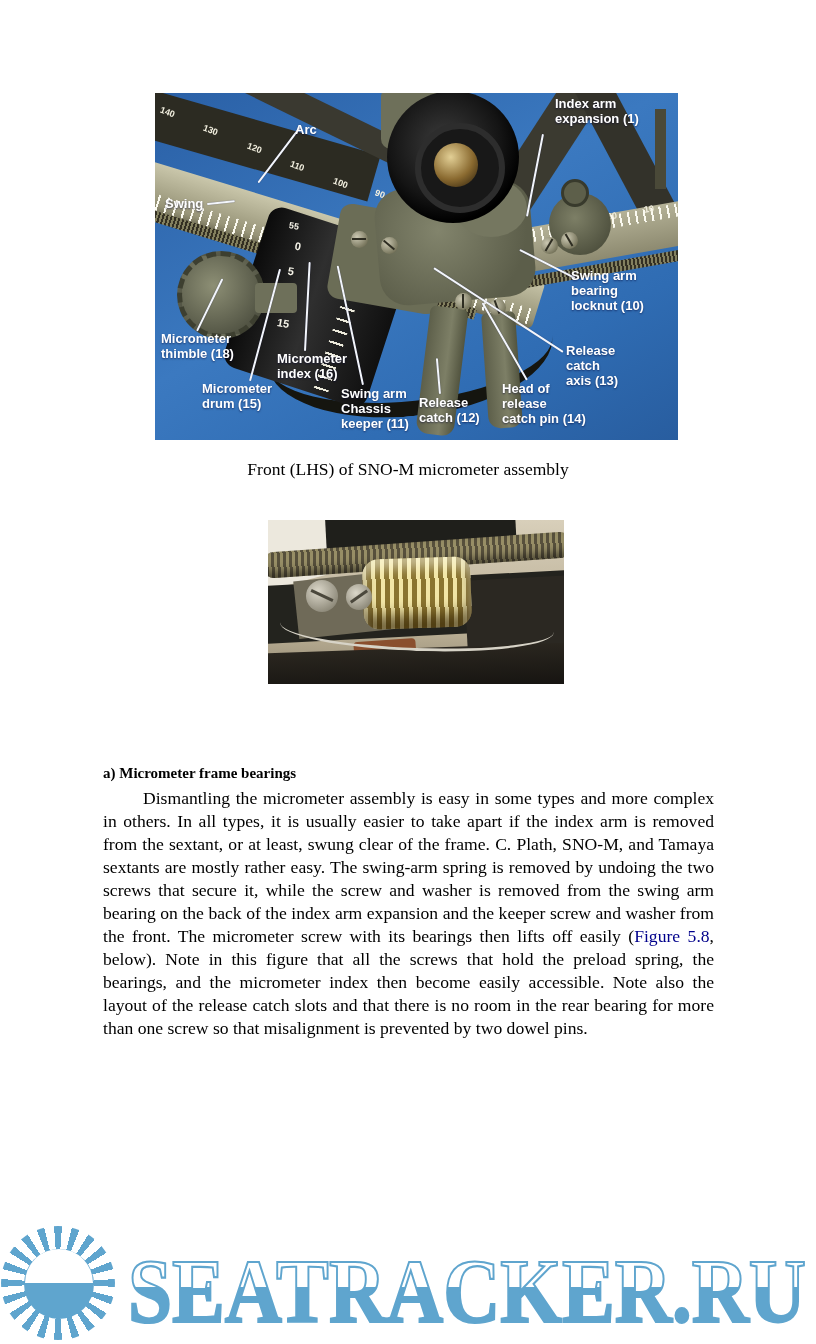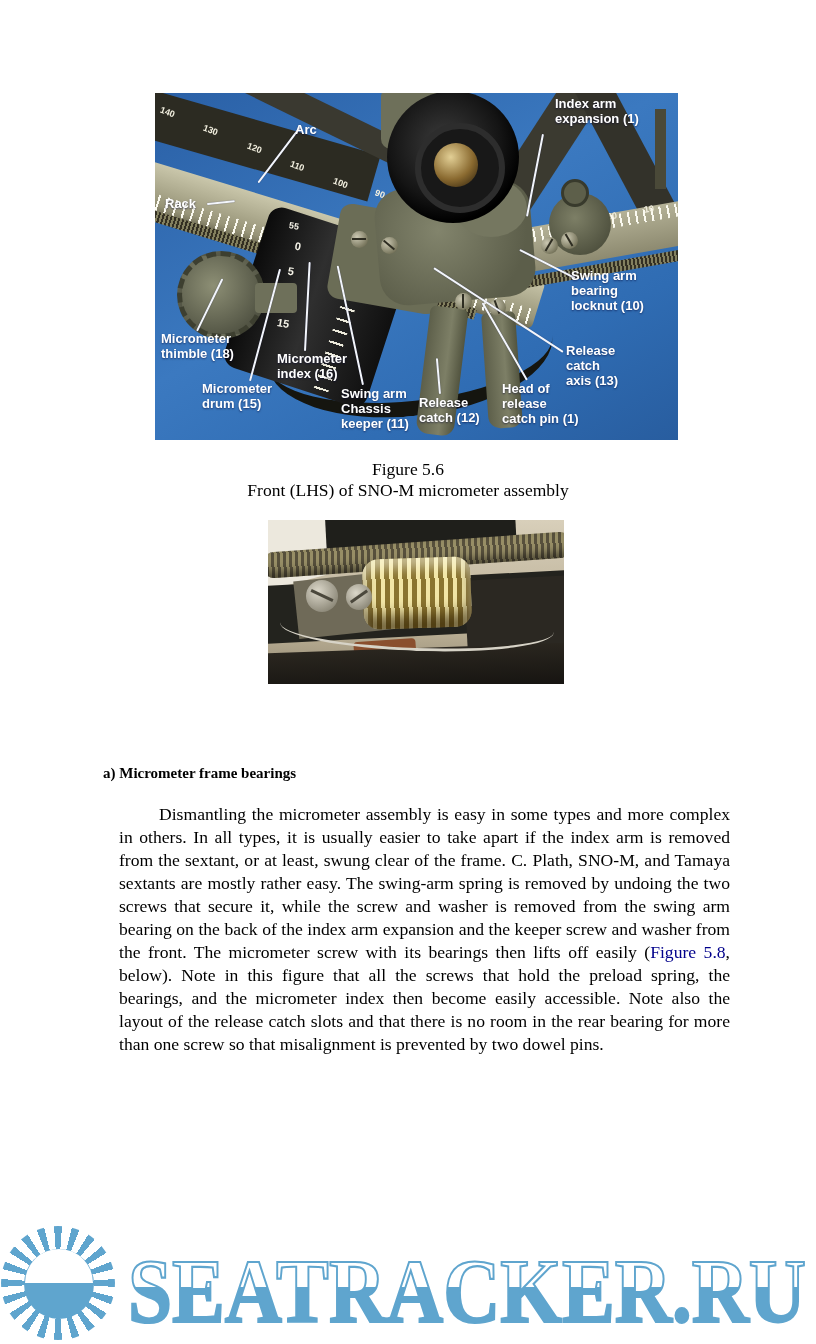--- a/index.html
+++ b/index.html
@@ -85,21 +85,21 @@
   .p2-wire{left:12px;top:84px;width:274px;height:44px;border-bottom:3px solid #d7d3c7;border-radius:50%;transform:rotate(2deg);}
   .p2-rust{left:86px;top:120px;width:62px;height:22px;background:#8a4f2e;transform:rotate(-4deg);border-radius:4px;}
   .p2-bottom{left:-4px;top:128px;width:306px;height:44px;transform:rotate(-2deg);
      background:linear-gradient(#2a261f,#151310);}
   .p2-rdark{left:198px;top:58px;width:104px;height:74px;background:#2b2822;transform:rotate(-3deg);}
 
   
   .caption{left:0;width:816px;text-align:center;font-size:17.5px;line-height:21px;}
   .heading{left:103px;font:bold 15px "Liberation Serif",serif;}
   .para{left:103px;top:787px;width:611px;font-size:17.6px;line-height:23px;
-        text-align:justify;text-indent:40px;margin:16px;}
+        text-align:justify;text-indent:40px;margin:0;}
   .fig-link{color:#00008b;text-decoration:none;cursor:pointer;}
 
   
   .sun-rays{left:1px;top:1226px;width:114px;height:114px;border-radius:50%;
      background:repeating-conic-gradient(from -4deg,#5fa5ce 0 8deg,rgba(0,0,0,0) 8deg 18deg);}
   .sun-core{left:24px;top:1249px;width:70px;height:70px;border-radius:50%;background:#5fa5ce;}
   .sun-dome{left:25px;top:1249px;width:68px;height:34px;border-radius:68px 68px 0 0;background:#ffffff;}
   .wm-svg{left:122px;top:1242px;}
 </style>
 </head>
@@ -184,45 +184,44 @@
   <div class="ld" style="left:150px;top:257px;width:89px;transform:rotate(-87deg);"></div>
   <div class="ld" style="left:208px;top:291px;width:122px;transform:rotate(-102deg);"></div>
   <div class="ld" style="left:285px;top:300px;width:36px;transform:rotate(-95deg);"></div>
   <div class="ld" style="left:372px;top:286px;width:89px;transform:rotate(-120deg);"></div>
   <div class="ld" style="left:408px;top:258px;width:154px;transform:rotate(-147deg);"></div>
   <div class="ld" style="left:420px;top:184px;width:62px;transform:rotate(-153deg);"></div>
 
   <div class="lbl" style="left:140px;top:11px;margin-top:18px;">Arc</div>
   <div class="lbl" style="left:356px;top:3px;margin-left:44px;">Index arm
 expansion (1)</div>
-  <div class="lbl" style="left:10px;top:103px;">Rack</div>
+  <div class="lbl" style="left:10px;top:103px;">Swing</div>
   <div class="lbl" style="left:6px;top:238px;">Micrometer
 thimble (18)</div>
   <div class="lbl" style="left:122px;top:258px;">Micrometer
 index (16)</div>
   <div class="lbl" style="left:47px;top:288px;">Micrometer
 drum (15)</div>
   <div class="lbl" style="left:186px;top:293px;">Swing arm
 Chassis
 keeper (11)</div>
   <div class="lbl" style="left:264px;top:302px;">Release
 catch (12)</div>
   <div class="lbl" style="left:347px;top:288px;">Head of
 release
-catch pin (1)</div>
+catch pin (14)</div>
   <div class="lbl" style="left:411px;top:250px;">Release
 catch
 axis (13)</div>
   <div class="lbl" style="left:416px;top:175px;">Swing arm
 bearing
 locknut (10)</div>
 </div>
 
 <div class="abs caption" style="top:459px;">
-  <div>Figure 5.6</div>
   <div>Front (LHS) of SNO-M micrometer assembly</div>
 </div>
 
 <div class="abs photo2">
   <div class="p2-blob"></div>
   <div class="p2-darktop"></div>
   <div class="p2-rod"></div>
   <div class="p2-mid"></div>
   <div class="p2-rdark"></div>
   <div class="p2-plate"></div>

